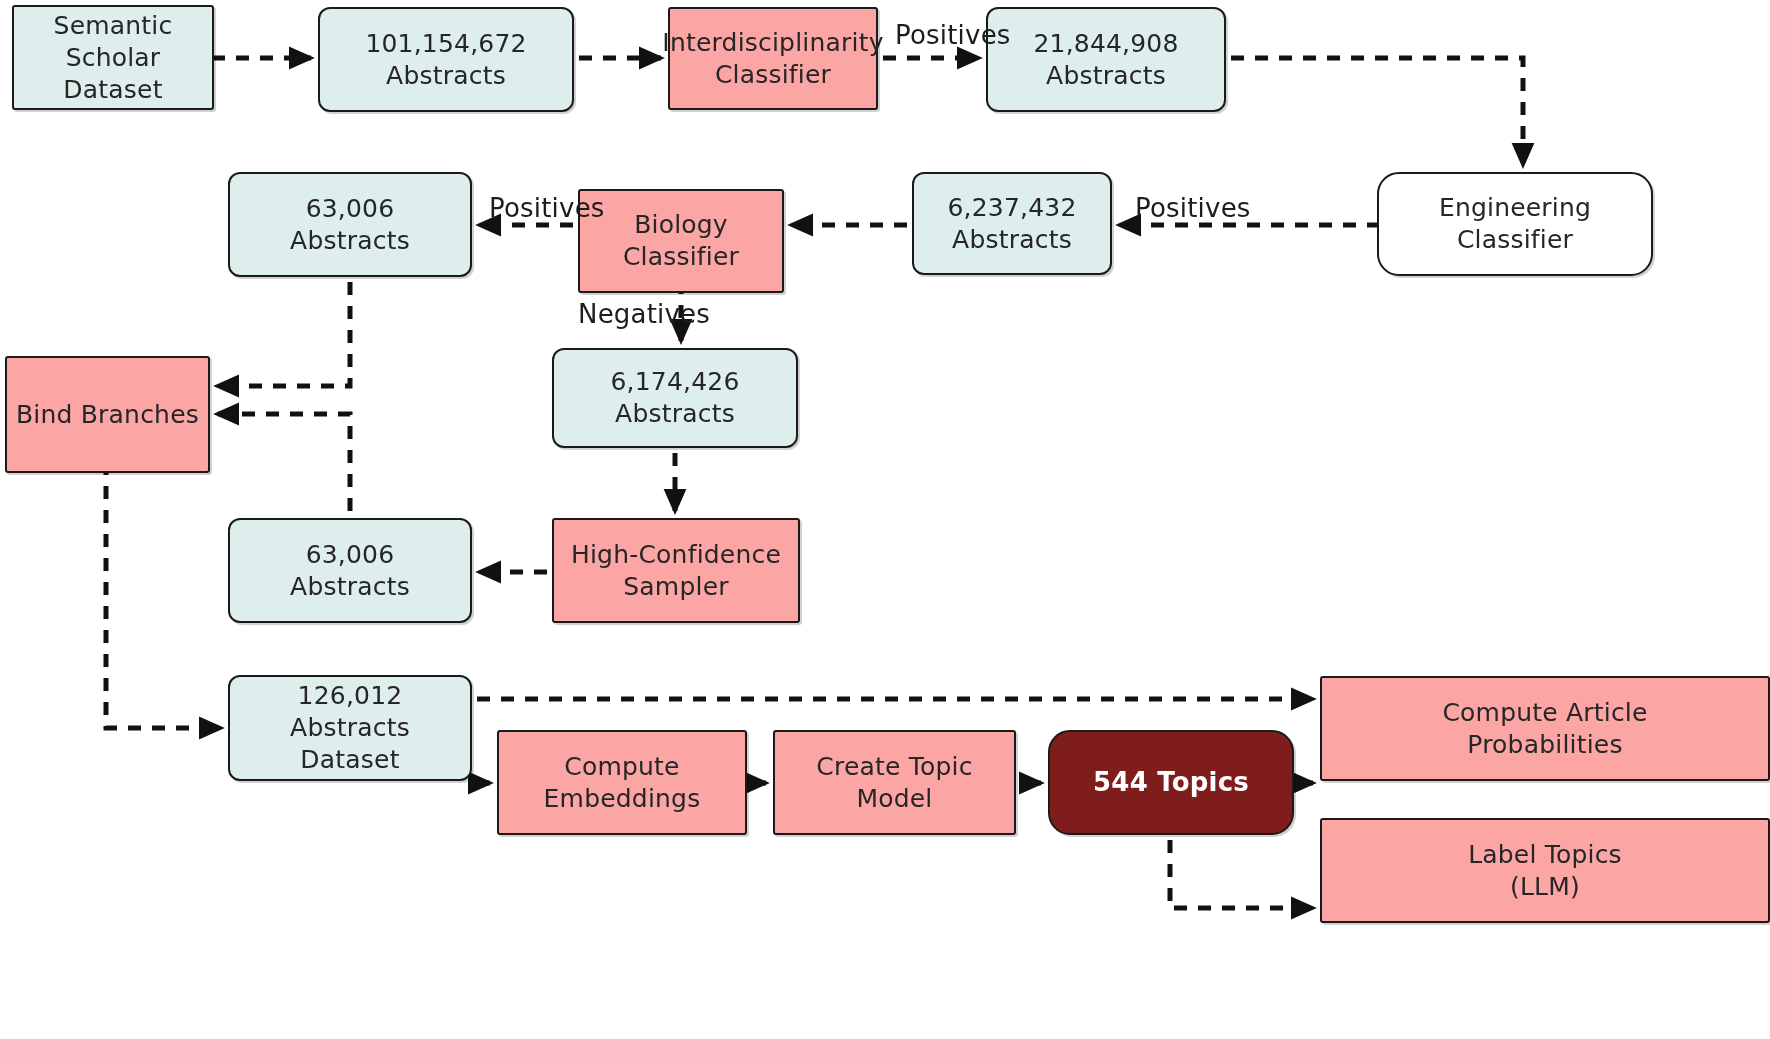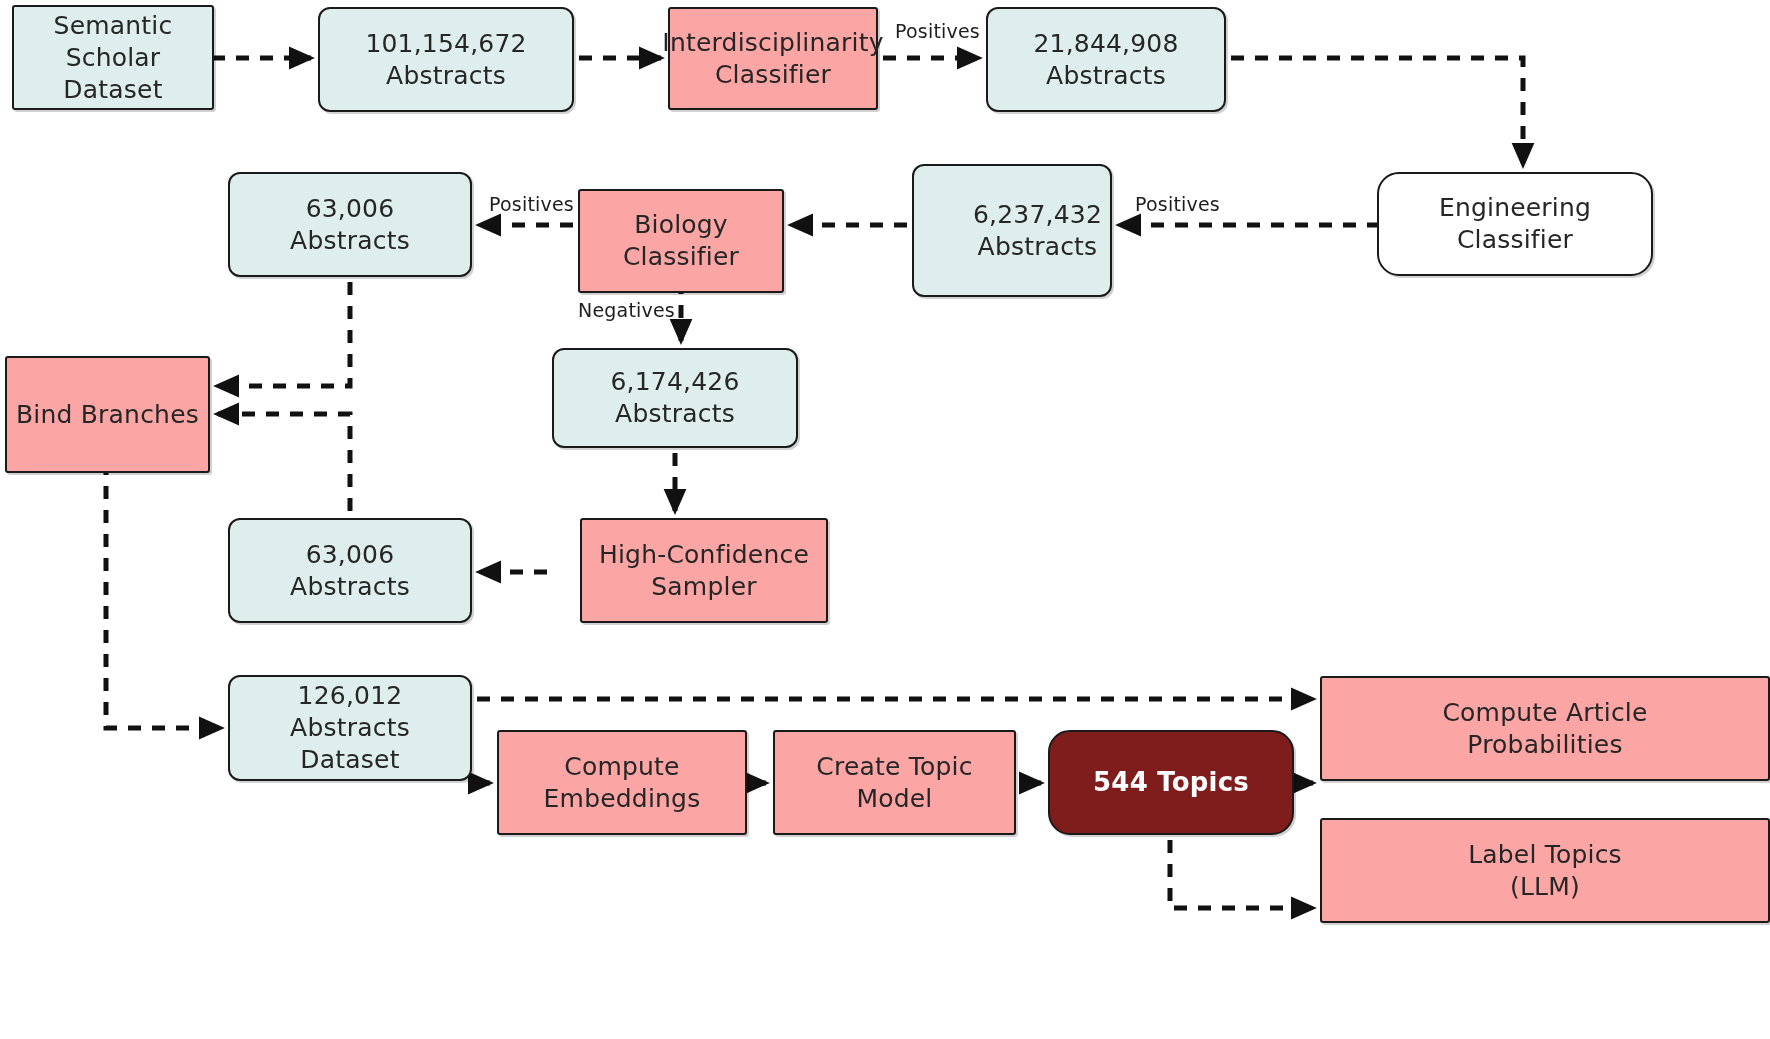--- a/index.html
+++ b/index.html
@@ -58,21 +58,21 @@
     color: #ffffff;
     font-weight: bold;
     font-size: 26px;
   }
   .node .lines {
     display: block;
     padding: 2px 8px;
   }
   .edge-label {
     position: absolute;
-    font-size: 19px;
+    font-size: 26px;
     color: #1d1d1d;
     white-space: nowrap;
     z-index: 3;
     letter-spacing: 0.2px;
   }
 </style>
 </head>
 <body>
 
 <div id="canvas">
@@ -137,41 +137,41 @@
   </div>
 
   <div class="node data" style="left:986px; top:7px; width:240px; height:105px;">
     <span class="lines">21,844,908<br>Abstracts</span>
   </div>
 
   <div class="node proc-round" style="left:1377px; top:172px; width:276px; height:104px;">
     <span class="lines">Engineering<br>Classifier</span>
   </div>
 
-  <div class="node data" style="left:912px; top:164px; width:200px; height:133px;justify-content:flex-end;">
+  <div class="node data" style="left:912px; top:172px; width:200px; height:103px;">
     <span class="lines">6,237,432<br>Abstracts</span>
   </div>
 
   <div class="node proc" style="left:578px; top:172px; width:206px; height:104px;margin-top:17px;">
     <span class="lines">Biology<br>Classifier</span>
   </div>
 
   <div class="node data" style="left:228px; top:172px; width:244px; height:105px;">
     <span class="lines">63,006<br>Abstracts</span>
   </div>
 
   <div class="node proc" style="left:5px; top:356px; width:205px; height:117px;">
     <span class="lines">Bind Branches</span>
   </div>
 
   <div class="node data" style="left:552px; top:348px; width:246px; height:100px;">
     <span class="lines">6,174,426<br>Abstracts</span>
   </div>
 
-  <div class="node proc" style="left:580px; top:518px; width:248px; height:105px;">
+  <div class="node proc" style="left:552px; top:518px; width:248px; height:105px;">
     <span class="lines">High-Confidence<br>Sampler</span>
   </div>
 
   <div class="node data" style="left:228px; top:518px; width:244px; height:105px;">
     <span class="lines">63,006<br>Abstracts</span>
   </div>
 
   <div class="node data" style="left:228px; top:675px; width:244px; height:106px;">
     <span class="lines">126,012<br>Abstracts<br>Dataset</span>
   </div>

